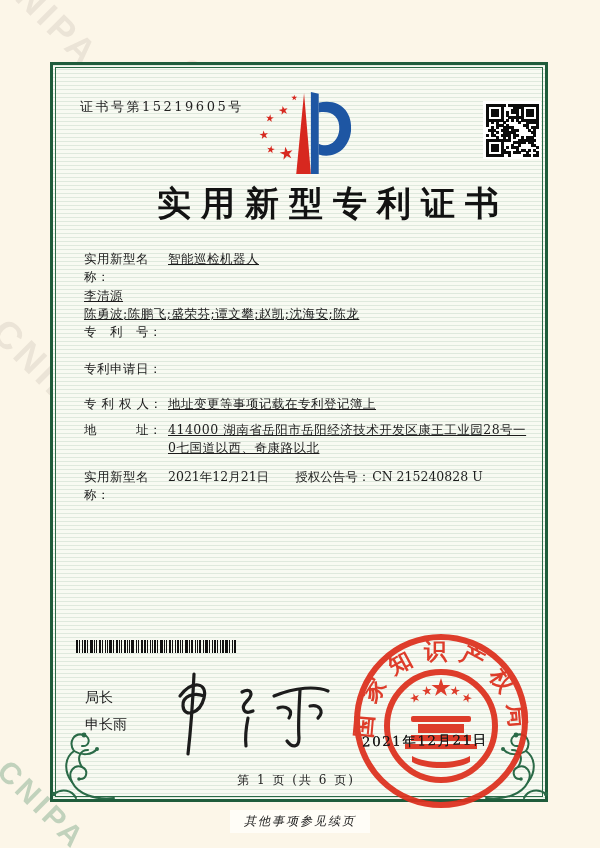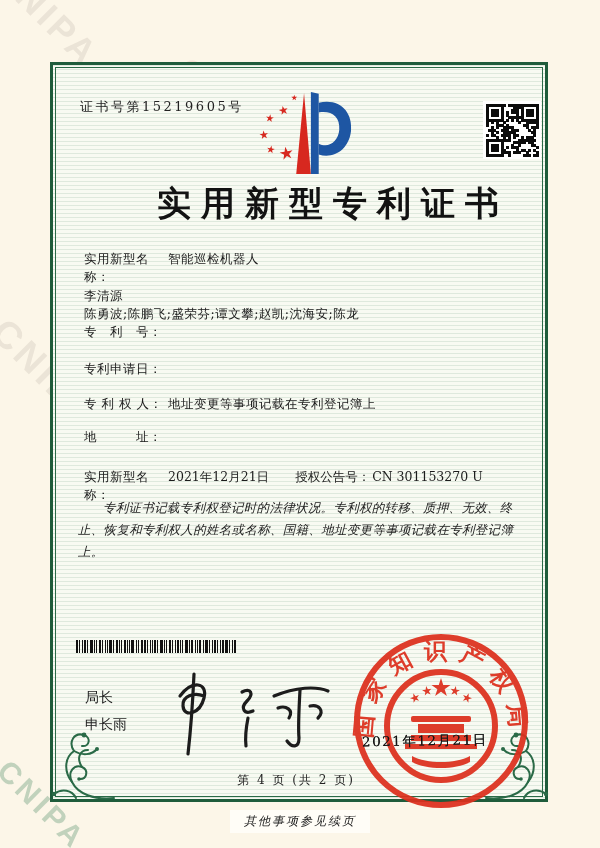--- a/index.html
+++ b/index.html
@@ -47,27 +47,27 @@
   .qr-grid .m{position:absolute;background:#0c0c0c;}
   .title{
     position:absolute;left:50px;top:181px;width:492px;text-align:center;
     font-size:34px;font-weight:700;letter-spacing:10px;color:#121212;margin-left:37px;
   }
 
   
   .fields{position:absolute;left:84px;top:250px;width:444px;font-size:12.5px;color:#1c1c1c;}
   .frow{position:absolute;left:0;right:0;display:flex;line-height:1.45;}
   .flabel{flex:none;width:84px;letter-spacing:0.5px;}
-  .fvalue{flex:1;letter-spacing:0.5px;}
+  .fvalue{flex:1;letter-spacing:0.5px;text-decoration:underline;}
   .r-name{top:0;}
   .r-inventor{top:37px;}
   .r-patno{top:73px;}
   .r-filing{top:110px;}
   .r-patentee{top:145px;}
-  .r-address{top:178px;}
+  .r-address{top:171px;}
   .r-grant{top:218px;}
   .r-address .fvalue{max-width:366px;}
   .grant-no-label{margin-left:26px;}
   .grant-no-value{margin-left:2px;}
 
   
   .legal{
     position:absolute;left:78px;top:497px;width:444px;
     font-size:12.5px;line-height:1.75;color:#222;font-style:italic;letter-spacing:0.3px;
   }
@@ -427,31 +427,31 @@
   </div>
   <div class="frow r-filing">
     <span class="flabel">专利申请日：</span>
   </div>
   <div class="frow r-patentee">
     <span class="flabel">专 利 权 人：</span>
     <span class="fvalue">地址变更等事项记载在专利登记簿上</span>
   </div>
   <div class="frow r-address">
     <span class="flabel">地　　　址：</span>
+    <span class="fvalue">414000 湖南省岳阳市岳阳经济技术开发区康王工业园28号一0七国道以西、奇康路以北</span>
   </div>
   <div class="frow r-grant">
     <span class="flabel">实用新型名称：</span>
     <span>2021年12月21日</span>
     <span class="grant-no-label">授权公告号：</span>
-    <span class="grant-no-value">CN 301153270 U</span>
+    <span class="grant-no-value">CN 215240828 U</span>
   </div>
 </div>
 
 <div class="legal">
-  <p>专利证书记载专利权登记时的法律状况。专利权的转移、质押、无效、终止、恢复和专利权人的姓名或名称、国籍、地址变更等事项记载在专利登记簿上。</p>
 </div>
 
 <div class="barcode" id="barcode">
     <div class="bar" style="width: 2px; margin-right: 1px;"></div>
     <div class="bar" style="width: 1px; margin-right: 2px;"></div>
     <div class="bar" style="width: 1px; margin-right: 1px;"></div>
     <div class="bar" style="width: 2px; margin-right: 1px;"></div>
     <div class="bar" style="width: 1px; margin-right: 2px;"></div>
     <div class="bar" style="width: 3px; margin-right: 1px;"></div>
     <div class="bar" style="width: 1px; margin-right: 1px;"></div>
@@ -540,16 +540,16 @@
     <use href="#sstar" transform="translate(115,66) scale(5) rotate(20)"></use>
     <rect x="59" y="84" width="60" height="6" rx="2"></rect>
     <rect x="66" y="92" width="46" height="9"></rect>
     <rect x="59" y="103" width="60" height="6"></rect>
     <rect x="53" y="112" width="72" height="5"></rect>
     <path d="M60,124 C75,132 103,132 118,124 L118,130 C103,138 75,138 60,130 Z"></path>
   </g>
 </svg>
 <div class="seal-date">2021年12月21日</div>
 
-<div class="page-info">第 4 页 (共 2 页)</div>
+<div class="page-info">第 1 页 (共 6 页)</div>
 <div class="cont-note">
   <span>其他事项参见续页</span>
 </div>
 
 </body></html>

